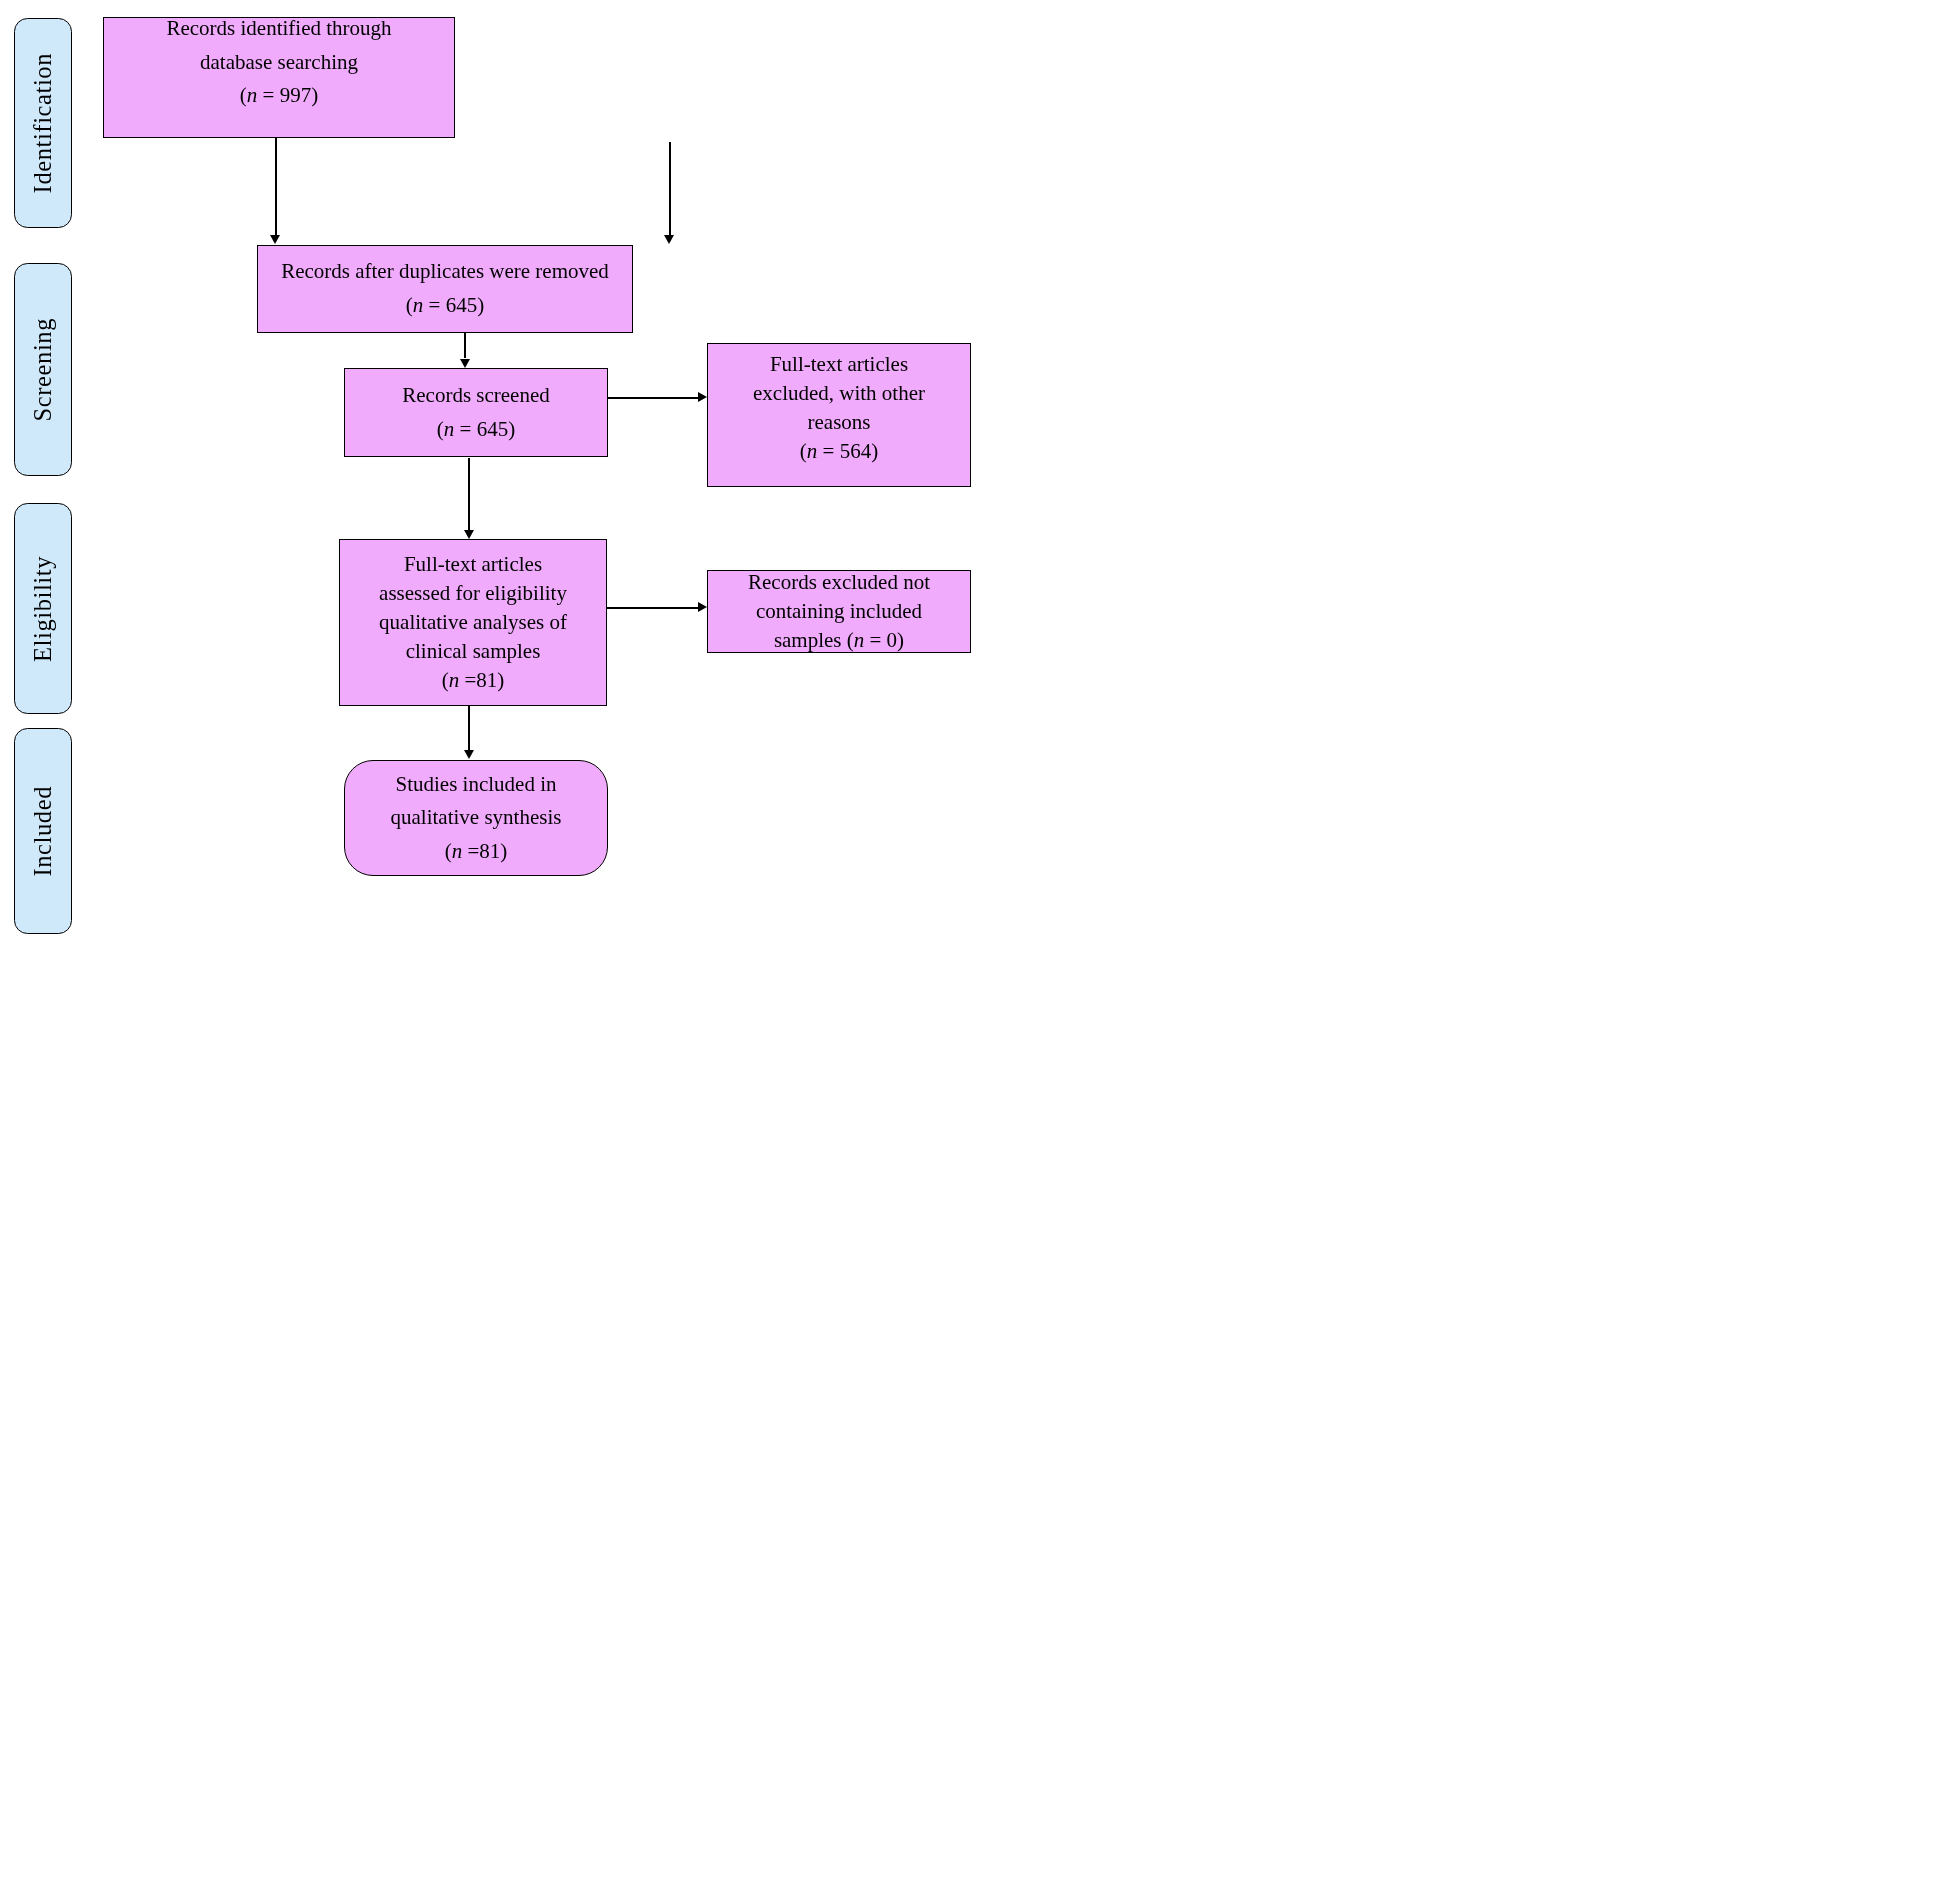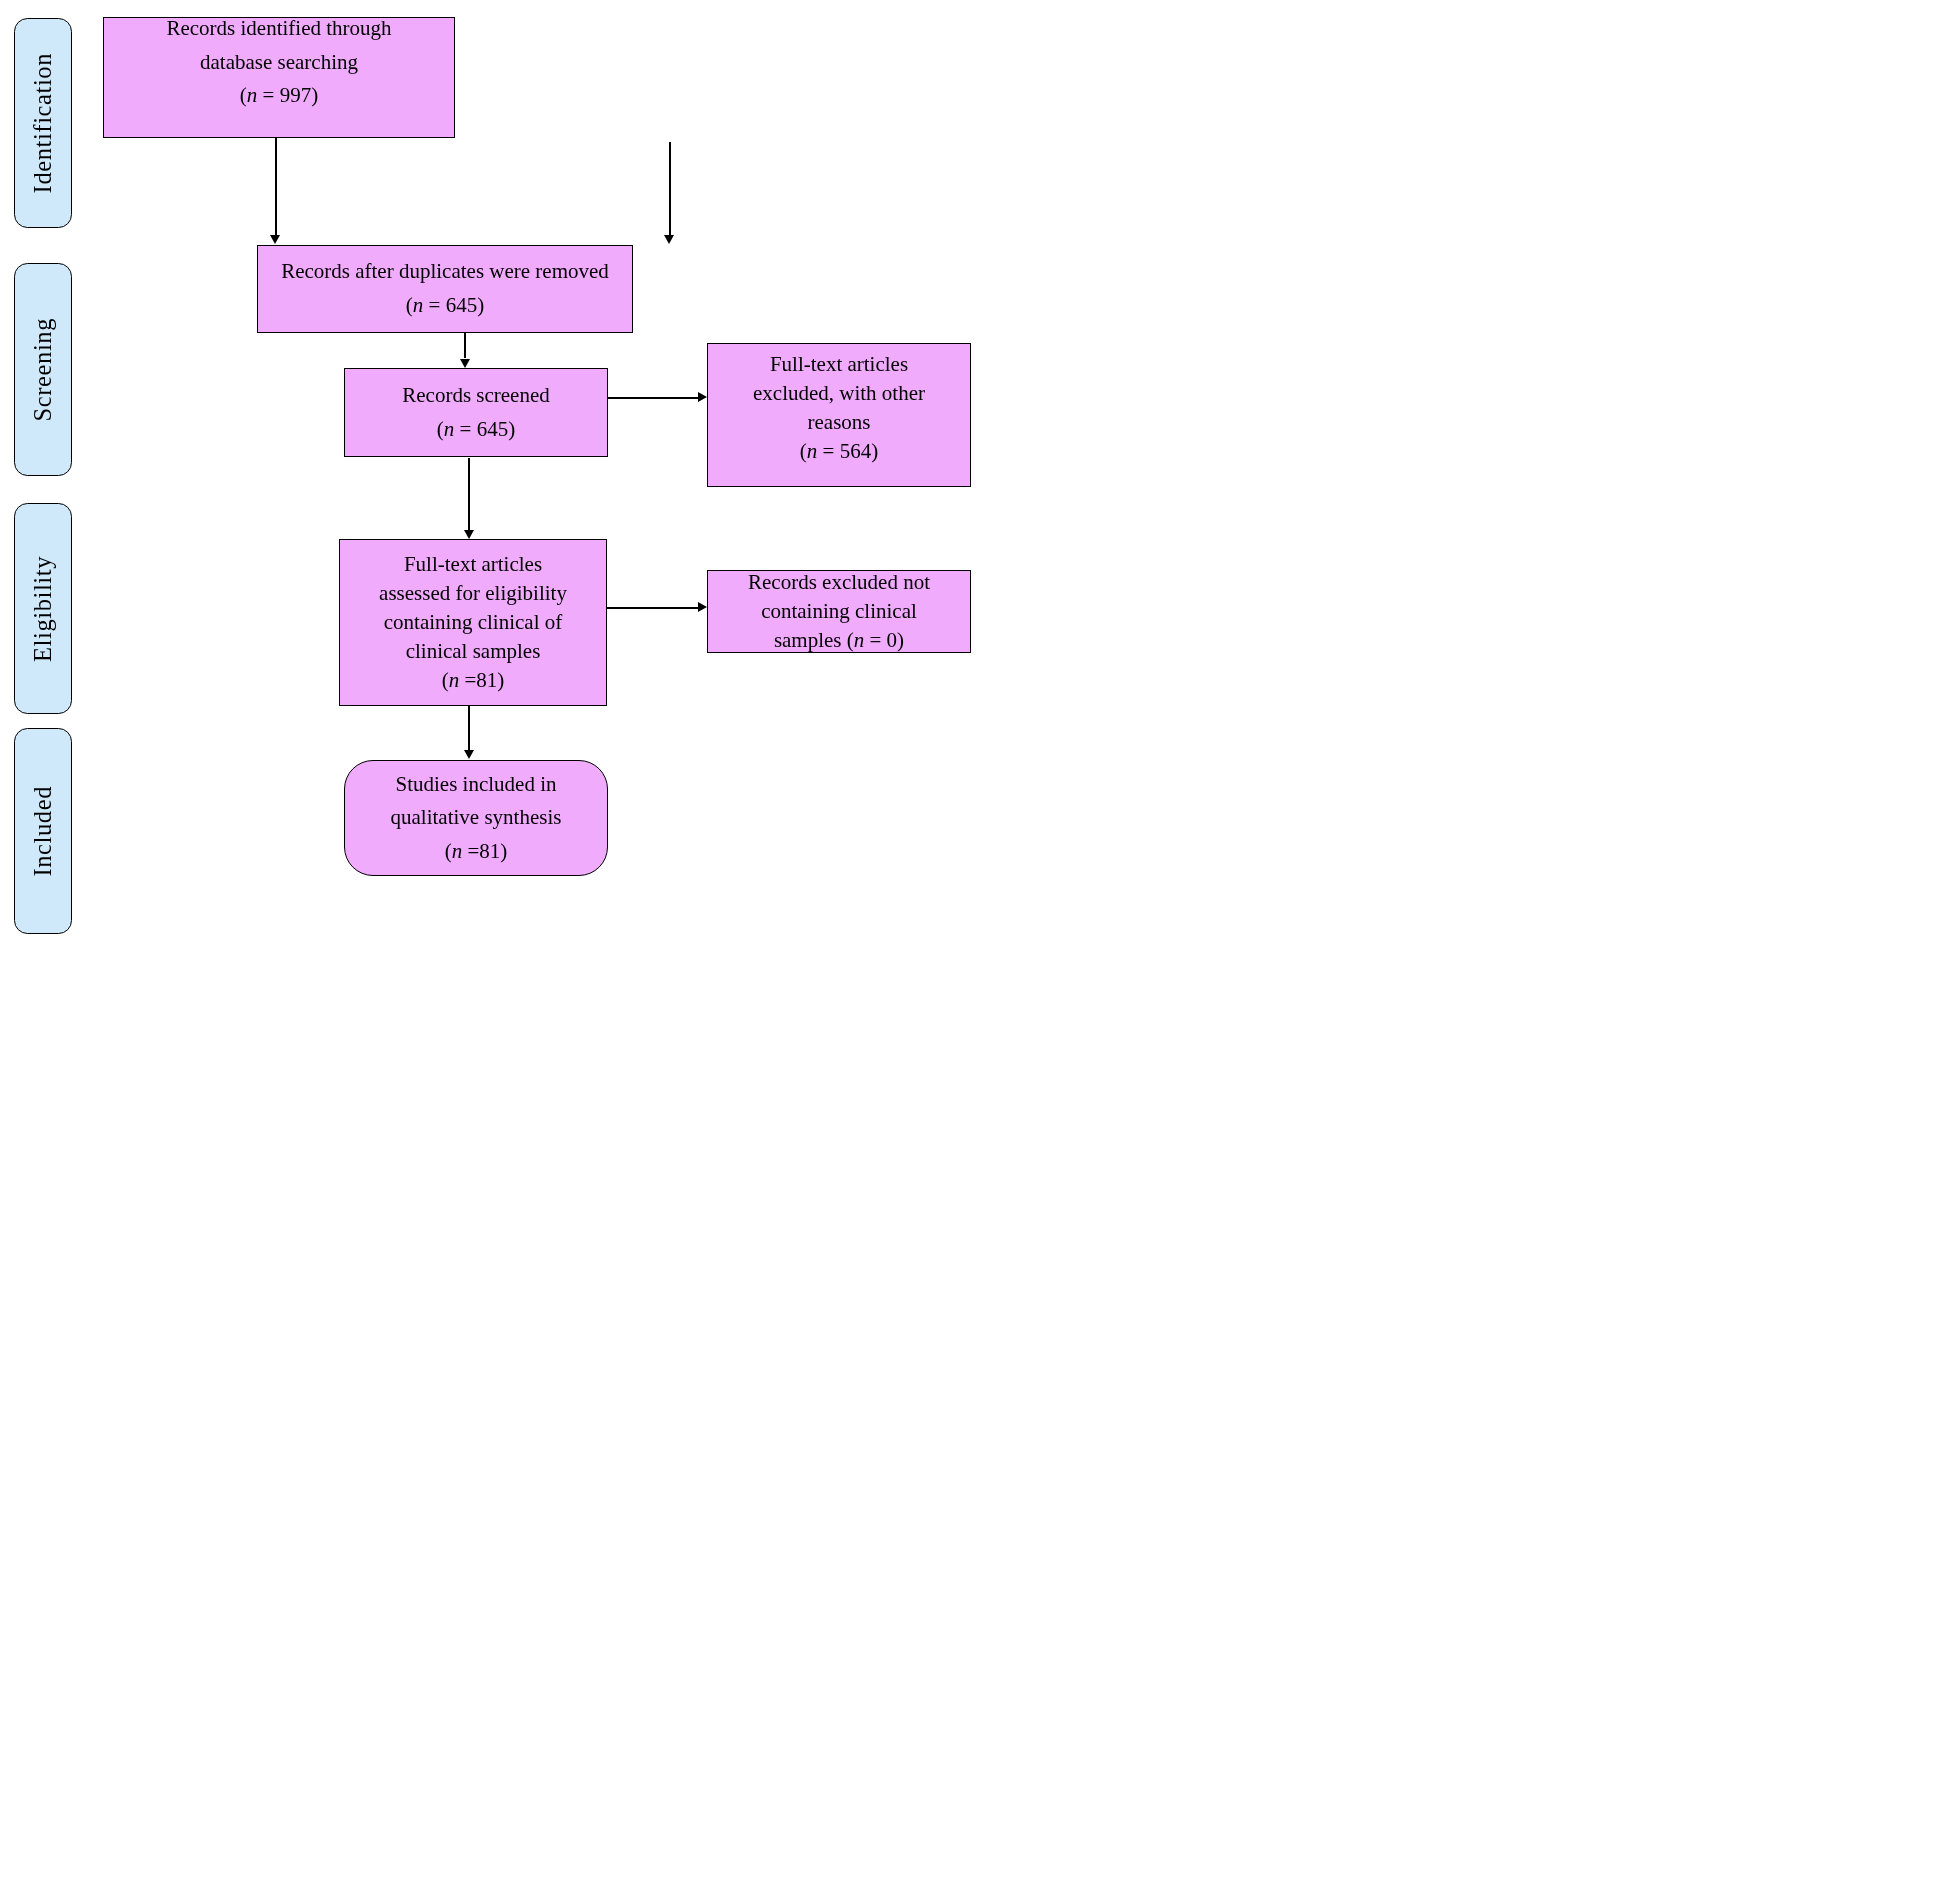--- a/index.html
+++ b/index.html
@@ -152,30 +152,30 @@
       <div>excluded, with other</div>
       <div>reasons</div>
       <div><span>(</span><span class="nit">n</span><span> = 564)</span></div>
     </div>
   </div>
 
   <div class="fbox sp10 b-assessed">
     <div class="btext">
       <div>Full-text articles</div>
       <div>assessed for eligibility</div>
-      <div>containing clinical of</div>
+      <div>qualitative analyses of</div>
       <div>clinical samples</div>
       <div><span>(</span><span class="nit">n</span><span> =81)</span></div>
     </div>
   </div>
 
   <div class="fbox sp10 b-r-excluded">
     <div class="btext">
       <div>Records excluded not</div>
-      <div>containing clinical</div>
+      <div>containing included</div>
       <div><span>samples </span><span>(</span><span class="nit">n</span><span> = 0)</span></div>
     </div>
   </div>
 
   <div class="fbox sp15 b-included">
     <div class="btext">
       <div>Studies included in</div>
       <div>qualitative synthesis</div>
       <div><span>(</span><span class="nit">n</span><span> =81)</span></div>
     </div>

